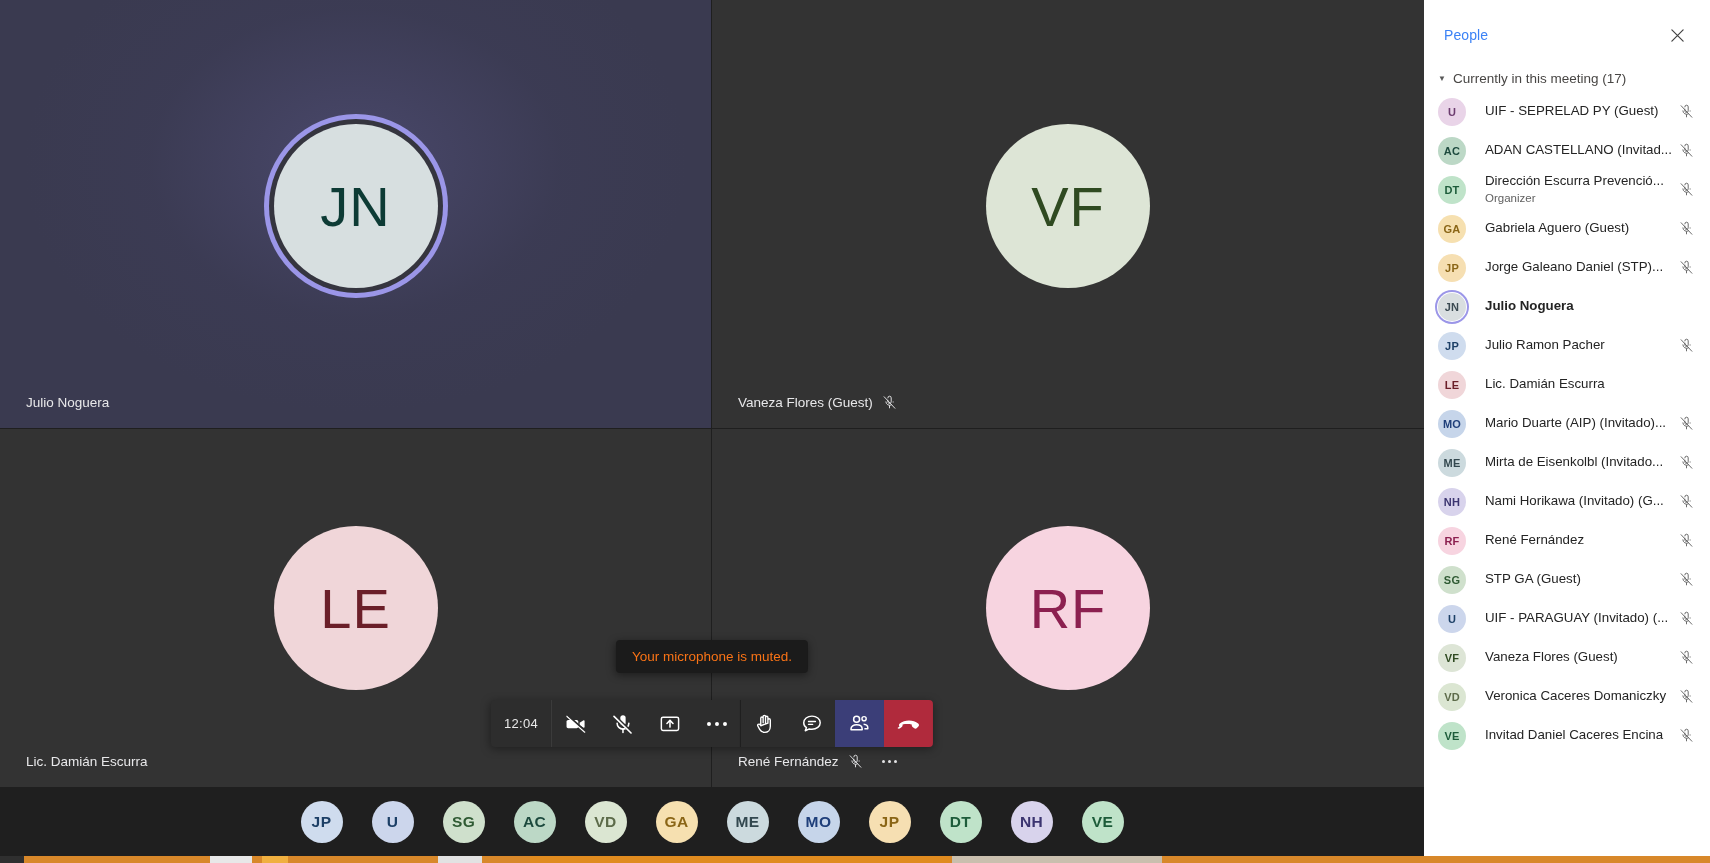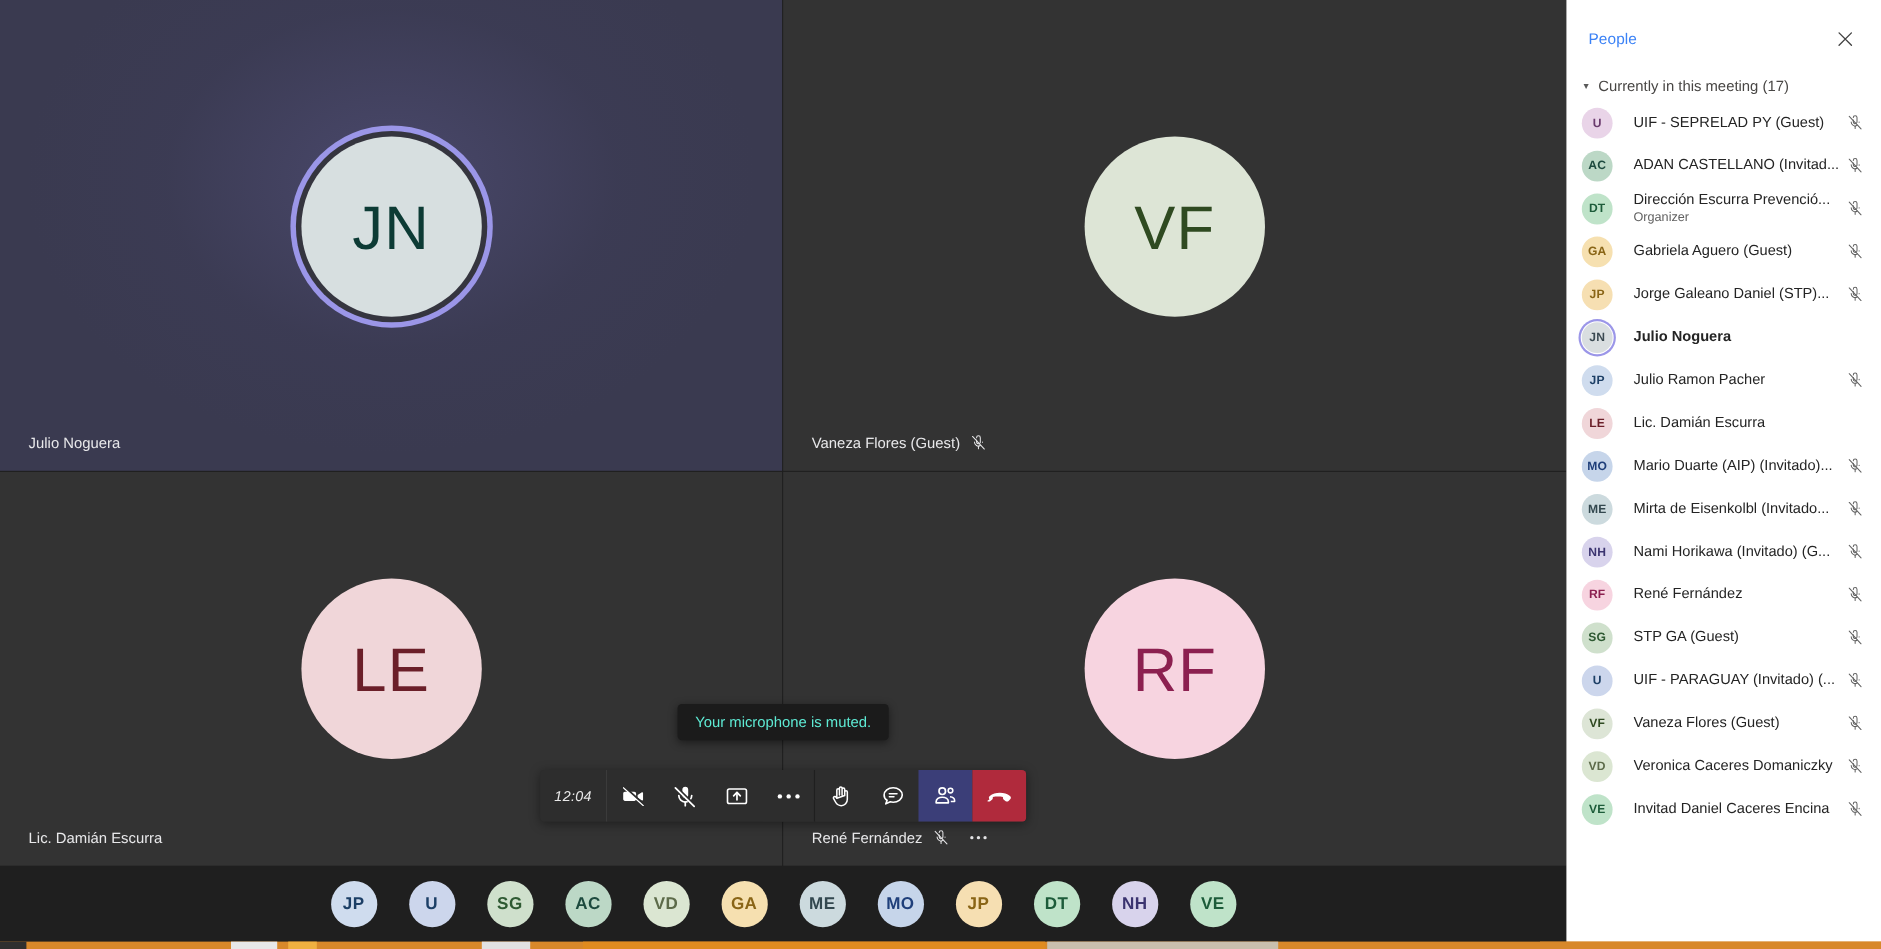--- a/index.html
+++ b/index.html
@@ -70,21 +70,21 @@
     z-index:5;
   }
   .av-sm { width:42px; height:42px; font-size:15.5px; border-radius:50%;
            display:flex; align-items:center; justify-content:center;
            font-weight:600; letter-spacing:.4px; user-select:none; }
 
   
   #mic-toast {
     position:absolute; left:50%; transform:translateX(-50%);
     bottom:190px;
-    background:#1b1b1b; color:#5eead4;
+    background:#1b1b1b; color:#f97316;
     font-size:13.5px;
     padding:9px 16px; border-radius:4px;
     white-space:nowrap; z-index:30;
     box-shadow:0 2px 8px rgba(0,0,0,.45);
   }
 
   
   #control-bar {
     position:absolute; left:50%; transform:translateX(-50%);
     bottom:116px; height:47px;
@@ -92,21 +92,20 @@
     background:#2d2d2d;
     border-radius:4px;
     overflow:hidden; z-index:31;
     box-shadow:0 2px 10px rgba(0,0,0,.4);
   }
   .cb-timer {
     display:flex; align-items:center; justify-content:center;
     min-width:58px; padding:0 13px;
     font-size:13px; color:#e9e9e9; letter-spacing:.3px;
     border-right:1px solid #3d3d3d;
-    font-style:italic;
   }
   .cb-group { display:flex; align-items:stretch; }
   .cb-group.g1 { border-right:1px solid #1f1f1f; background:#2d2d2d; }
   .cb-group.g2 { background:#2d2d2d; }
   .cb-btn {
     width:47px; display:flex; align-items:center; justify-content:center;
     cursor:pointer; background:transparent;
   }
   .cb-btn svg { display:block; }
   .cb-btn.accent { background:#3b3e78; width:49px; }

